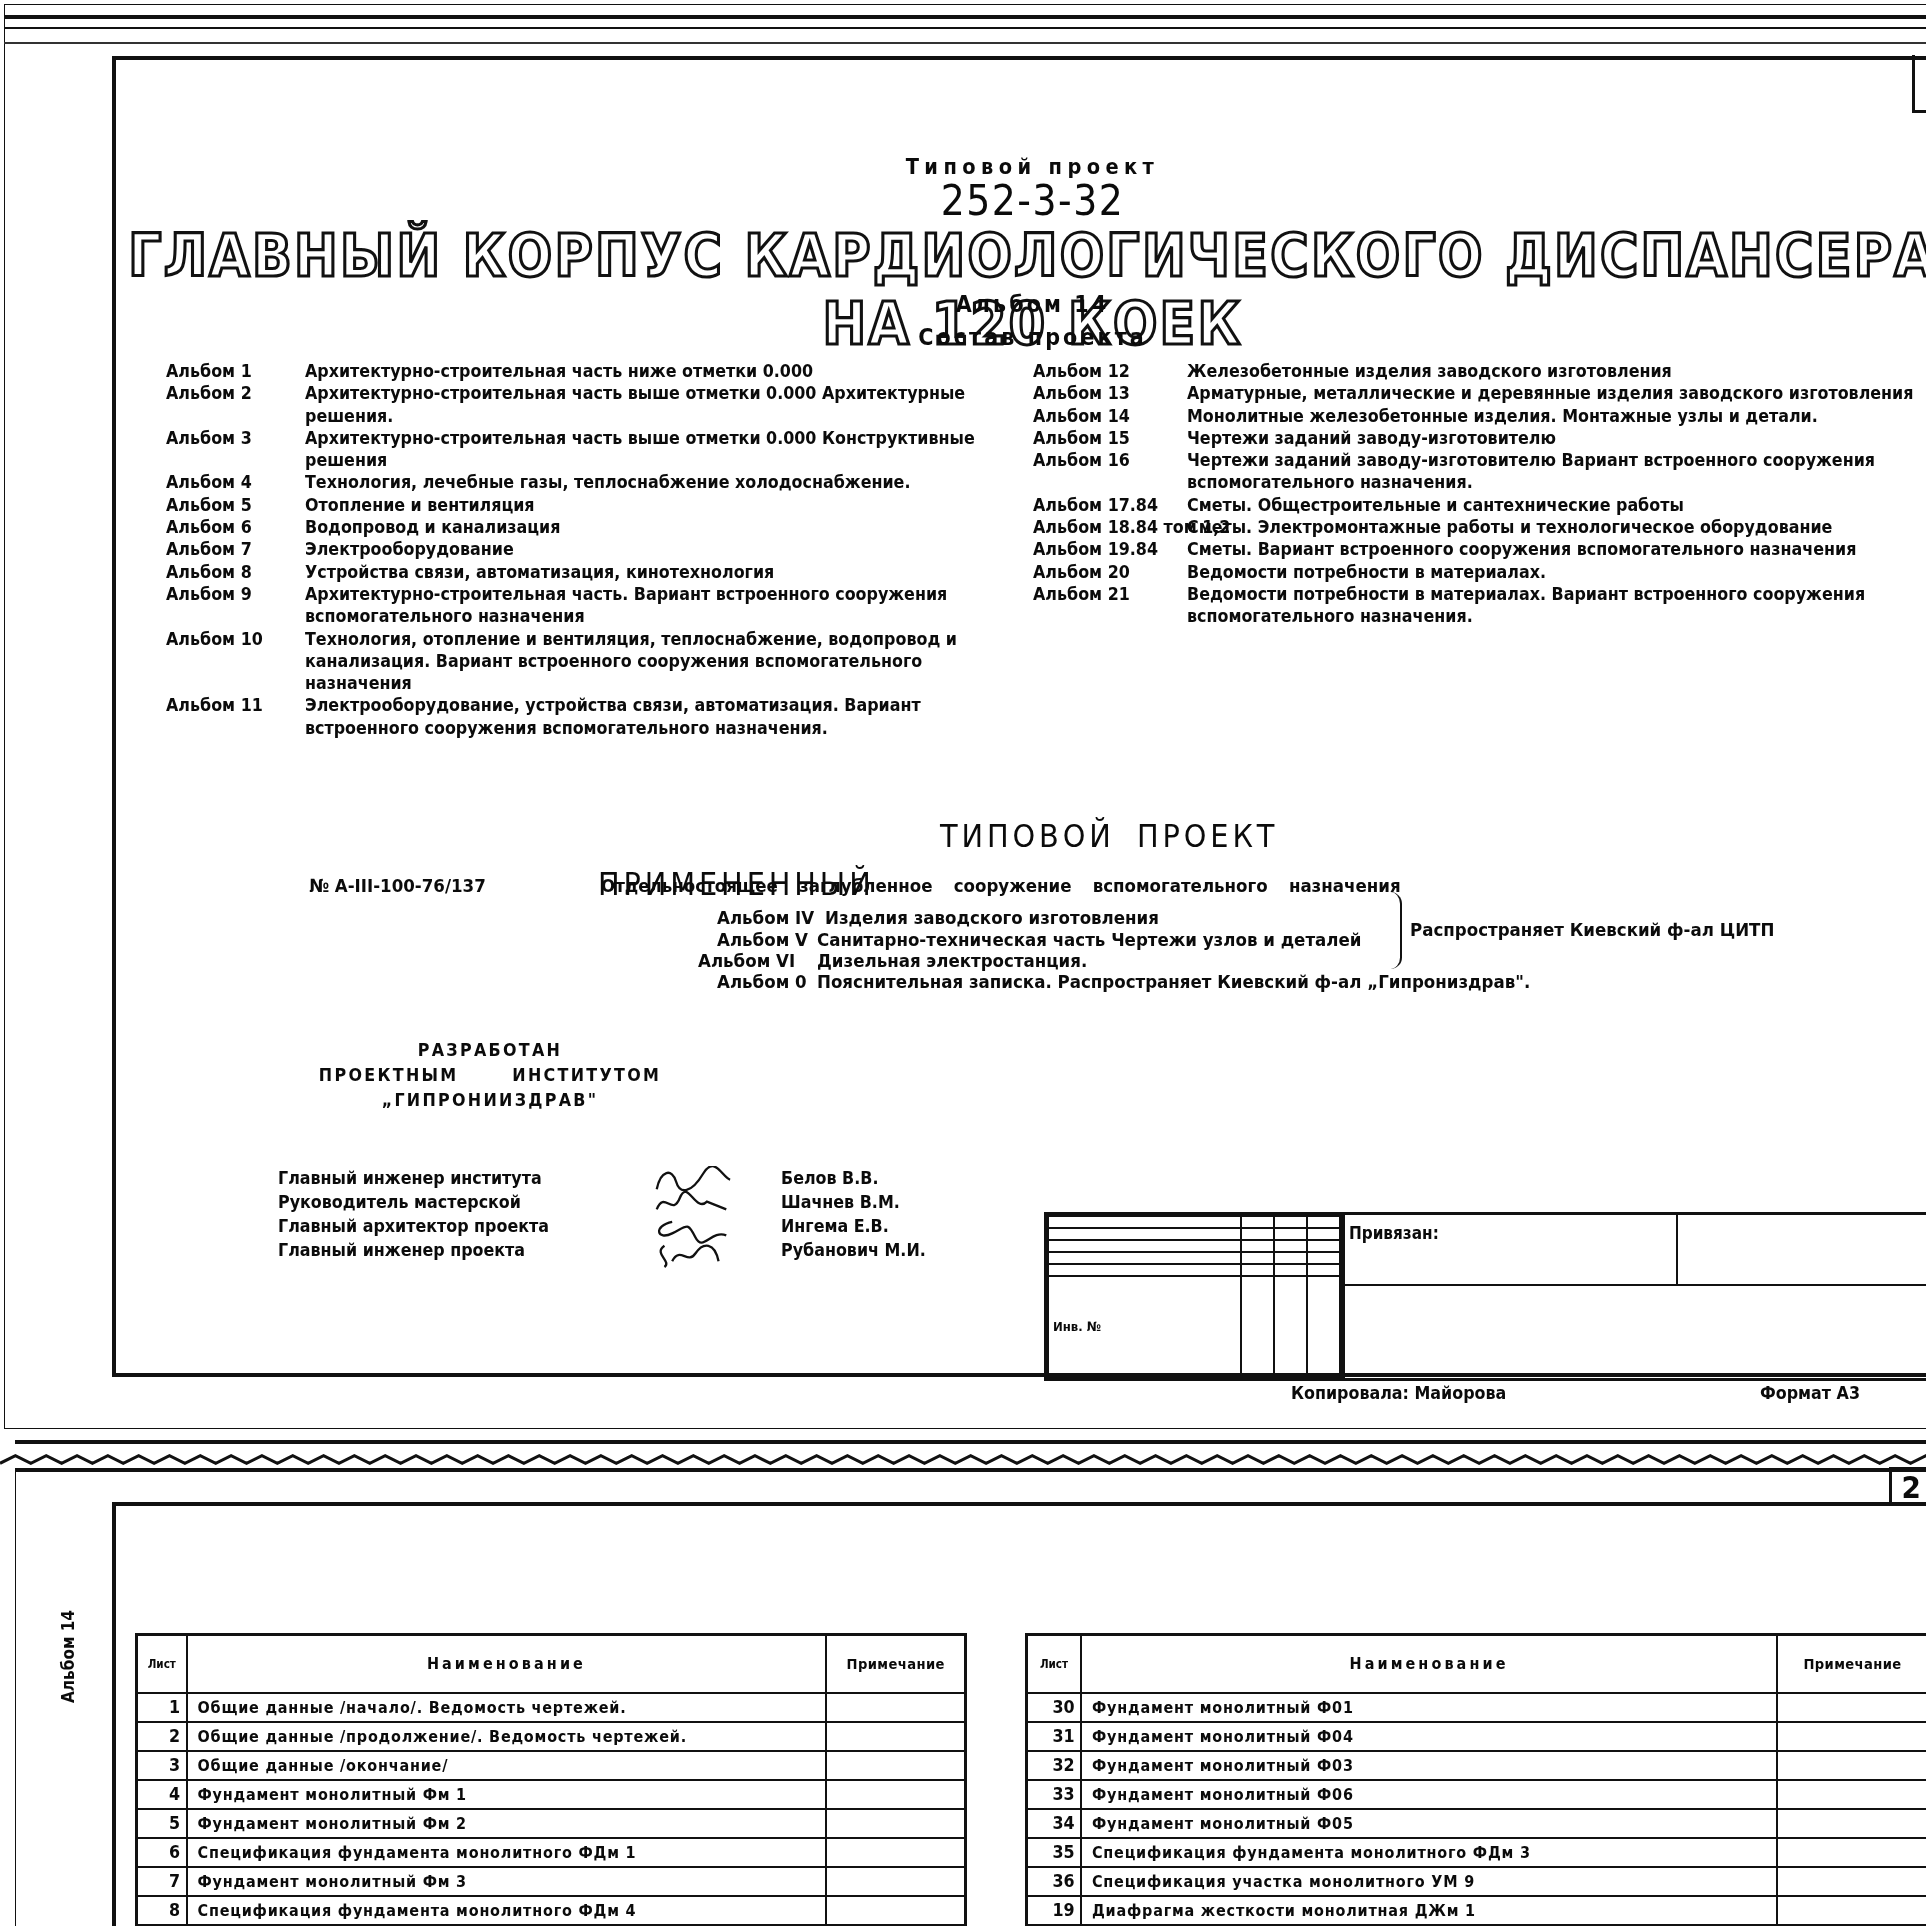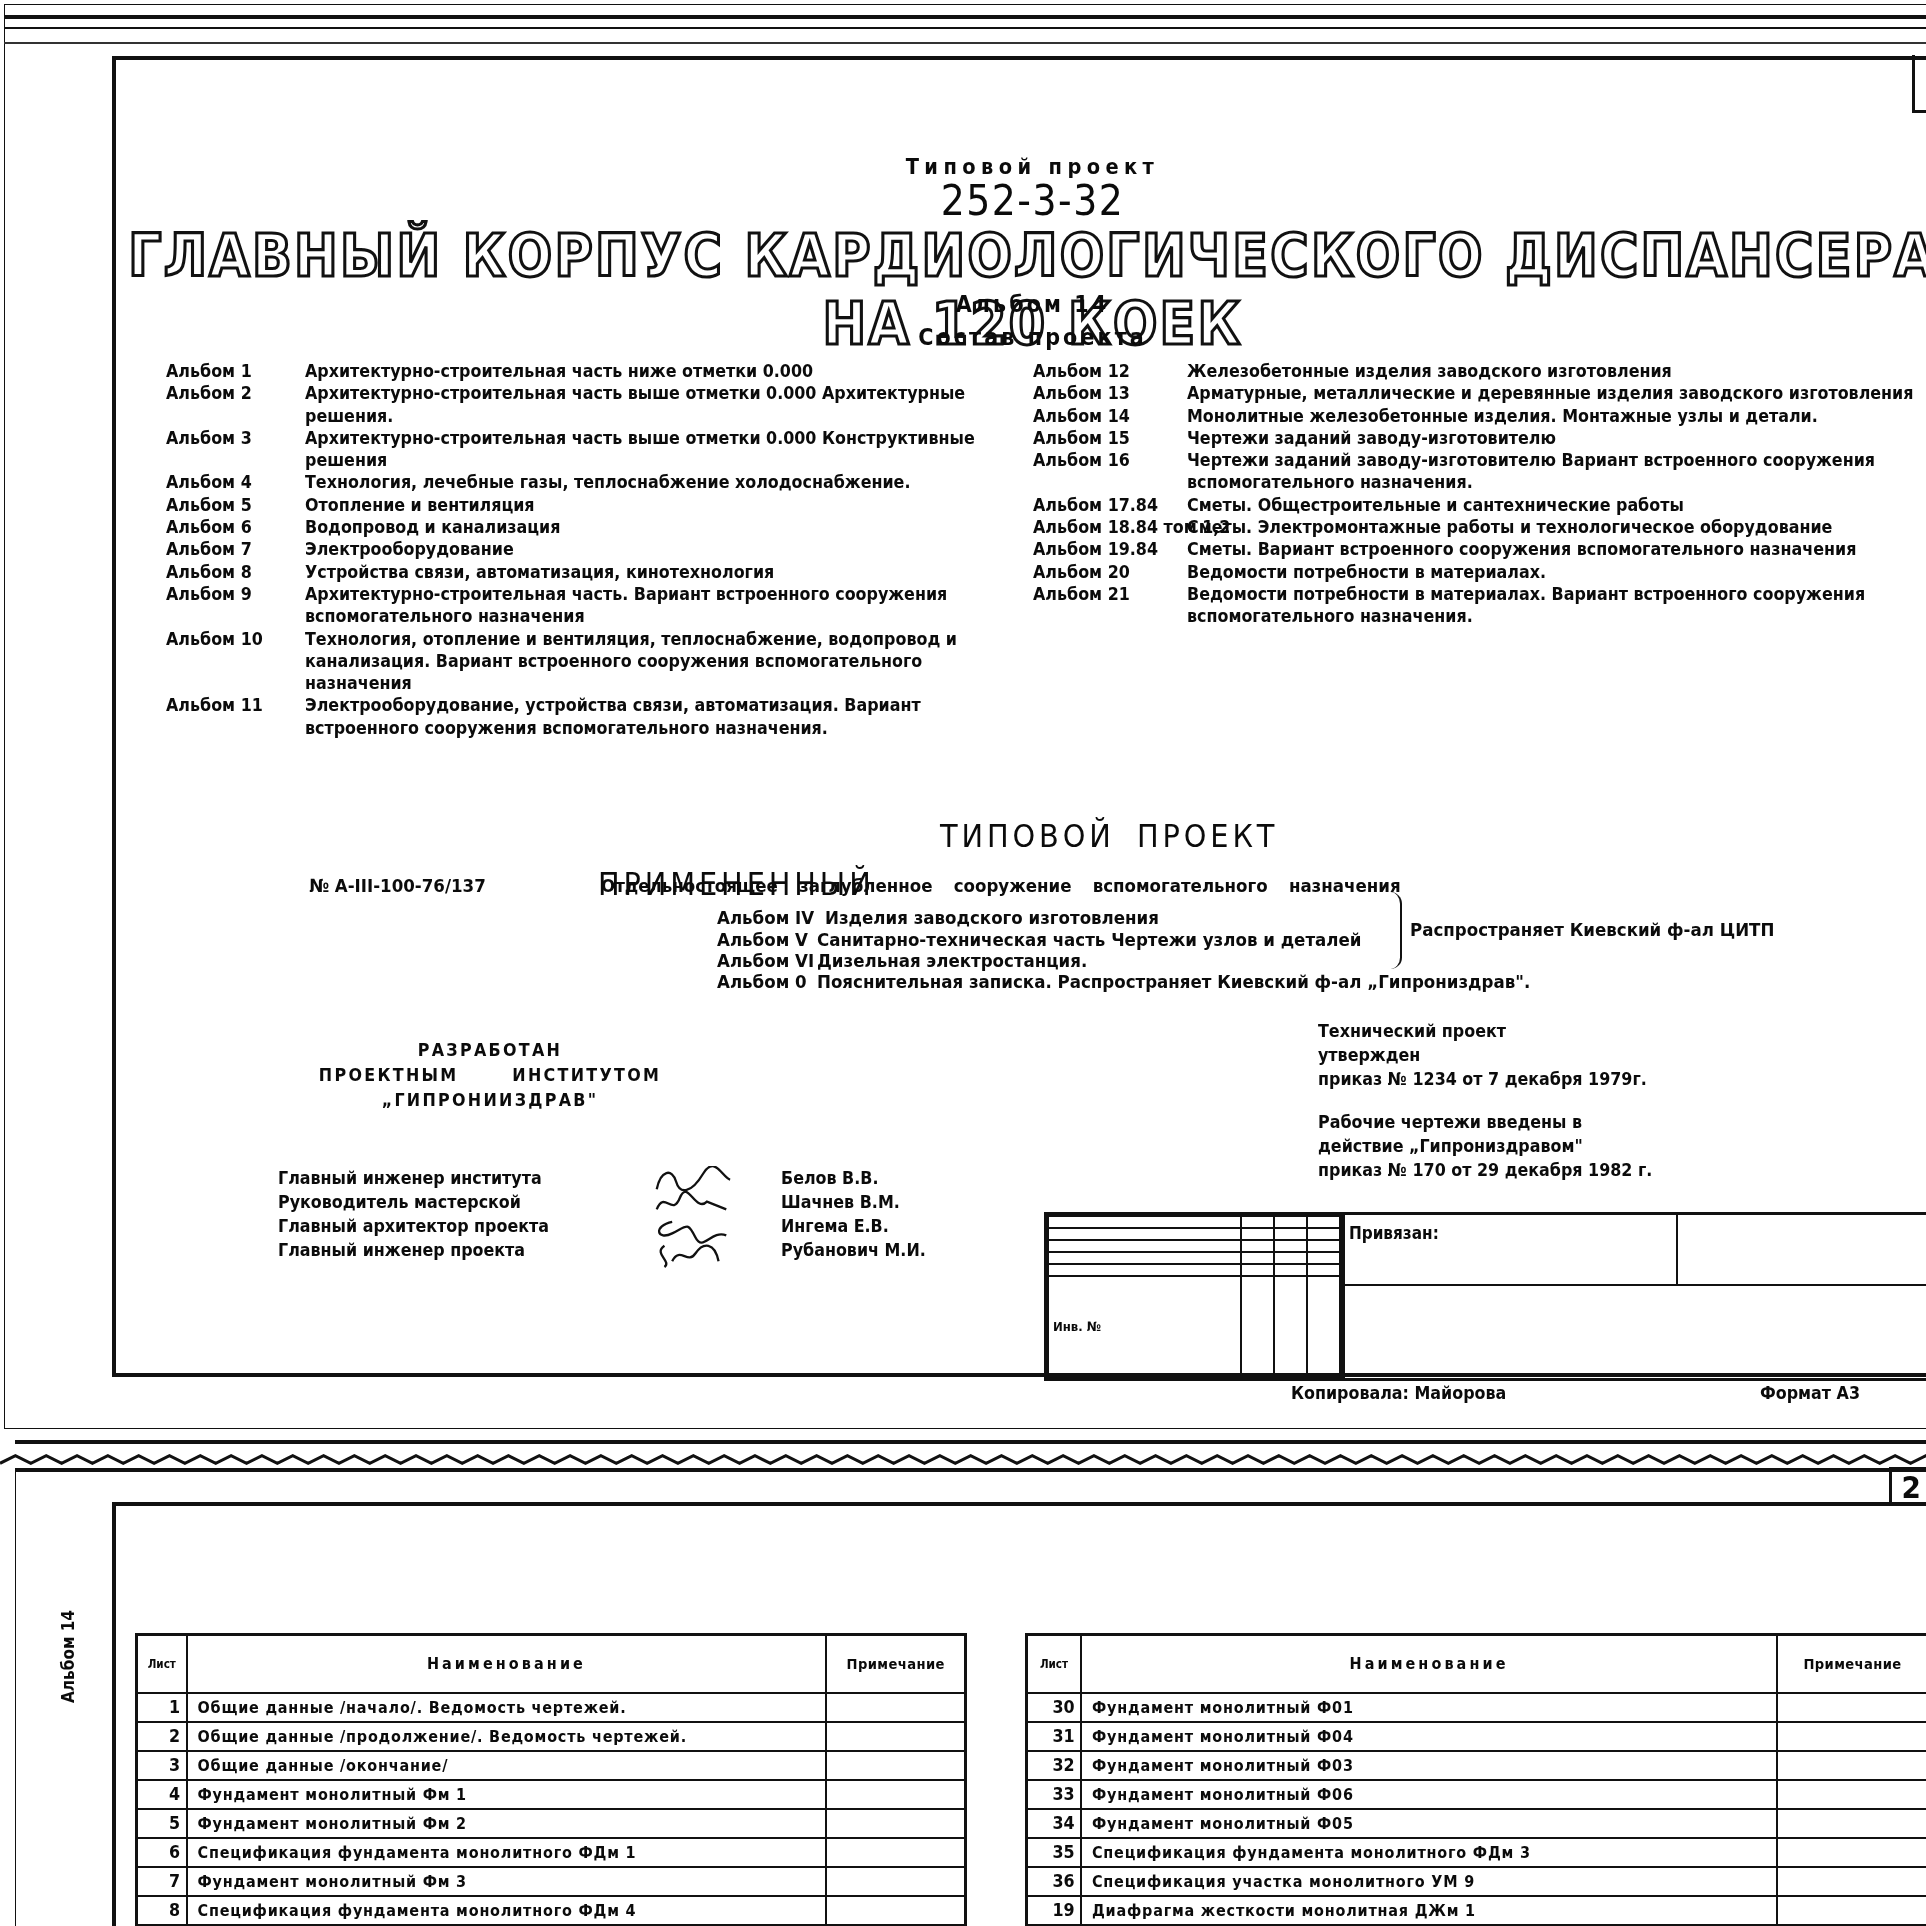--- a/index.html
+++ b/index.html
@@ -175,43 +175,34 @@
   <div class="applied-title" style="left:824px; top:757px;">ТИПОВОЙ</div>
   <div class="applied-title" style="left:1021px; top:757px;">ПРОЕКТ</div>
 
   <div class="applied-line" style="left:193px; top:815px;">№ А-III-100-76/137</div>
   <div class="applied-line" style="left:485px; top:815px; word-spacing:15.4px;">Отдельностоящее заглубленное сооружение вспомогательного назначения</div>
 
   <div class="applied-line" style="left:601px; top:847px;">Альбом IV</div>
   <div class="applied-line" style="left:701px; top:847px;margin-left:8px;">Изделия заводского изготовления</div>
   <div class="applied-line" style="left:601px; top:869px;">Альбом V</div>
   <div class="applied-line" style="left:701px; top:869px;">Санитарно-техническая часть Чертежи узлов и деталей</div>
-  <div class="applied-line" style="left:601px; top:890px;">Альбом VI</div>
+  <div class="applied-line" style="left:582px; top:890px;">Альбом VI</div>
   <div class="applied-line" style="left:701px; top:890px;">Дизельная электростанция.</div>
   <div class="applied-line" style="left:601px; top:911px;">Альбом 0</div>
   <div class="applied-line" style="left:701px; top:911px;">Пояснительная записка. Распространяет Киевский ф-ал „Гипрониздрав".</div>
 
   <div class="bracket" style="left:1271px; top:832px; width:15.4px; height:77px;"></div>
   <div class="applied-line" style="left:1294px; top:859px;">Распространяет Киевский ф-ал ЦИТП</div>
 
   <div class="dev" style="left:162px; top:978px; width:424px;">
     <div>РАЗРАБОТАН</div>
     <div style="word-spacing:46px;">ПРОЕКТНЫМ ИНСТИТУТОМ</div>
     <div>„ГИПРОНИИЗДРАВ"</div>
   </div>
 
-  <div class="approve" style="left:1202px; top:959px; width:539px;">
-    <div>Технический проект</div>
-    <div>утвержден</div>
-    <div>приказ № 1234 от 7 декабря 1979г.</div>
-    <div style="height:19px"></div>
-    <div>Рабочие чертежи введены в</div>
-    <div>действие „Гипрониздравом"</div>
-    <div>приказ № 170 от 29 декабря 1982 г.</div>
-  </div>
 
   <div class="staff" style="left:162px; top:1106px; width:693px;">
     <div class="staff-row">
       <span class="staff-role">Главный инженер института</span>
       <span class="staff-sign">
           <svg class="sig" viewBox="0 0 220 80">
             <path d="M20 60 C30 10, 60 5, 70 40 S110 70, 140 20 S190 30, 210 35" stroke="#111" stroke-width="6" fill="none"></path>
           </svg>
         </span>
       <span class="staff-name">Белов В.В.</span>

